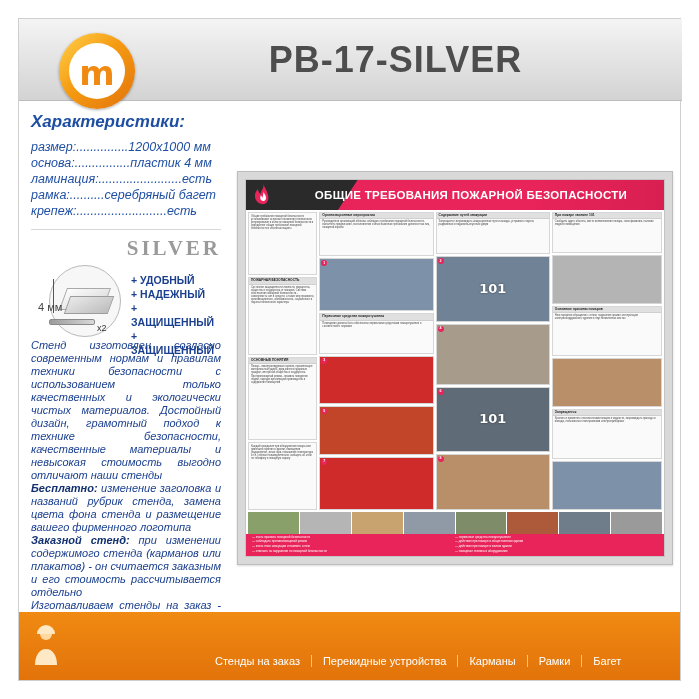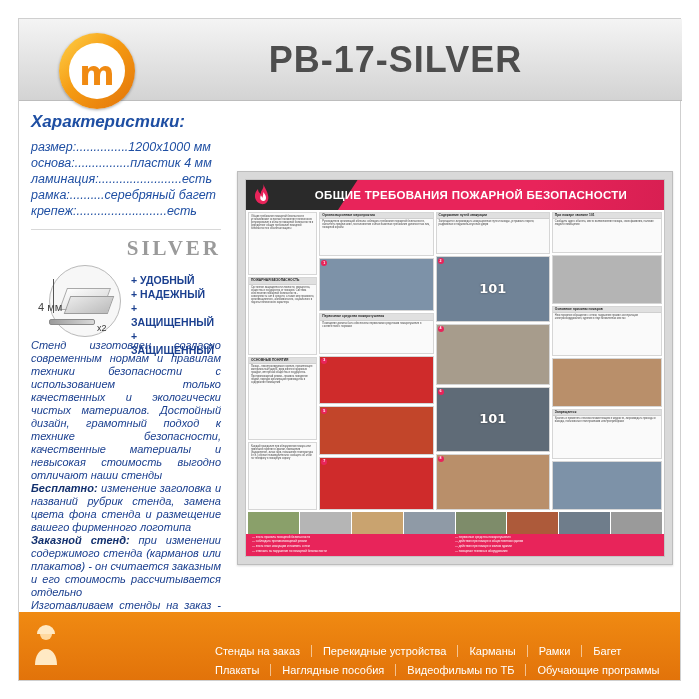--- a/index.html
+++ b/index.html
@@ -485,23 +485,17 @@
         </div>
       </div>
       <div class="menu">
         <div class="menu-row">
           <span class="menu-item">Стенды на заказ</span>
           <span class="menu-item">Перекидные устройства</span>
           <span class="menu-item">Карманы</span>
           <span class="menu-item">Рамки</span>
           <span class="menu-item">Багет</span>
         </div>
-        <div class="menu-row">
-          <span class="menu-item">Плакаты</span>
-          <span class="menu-item">Наглядные пособия</span>
-          <span class="menu-item">Видеофильмы по ТБ</span>
-          <span class="menu-item">Обучающие программы</span>
-        </div>
       </div>
     </div>
 
   </div>
 </div>
 
 </body></html>

